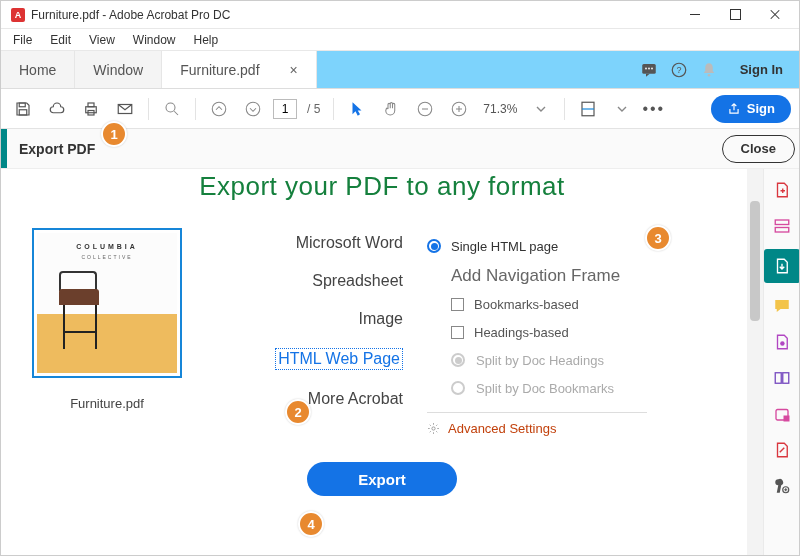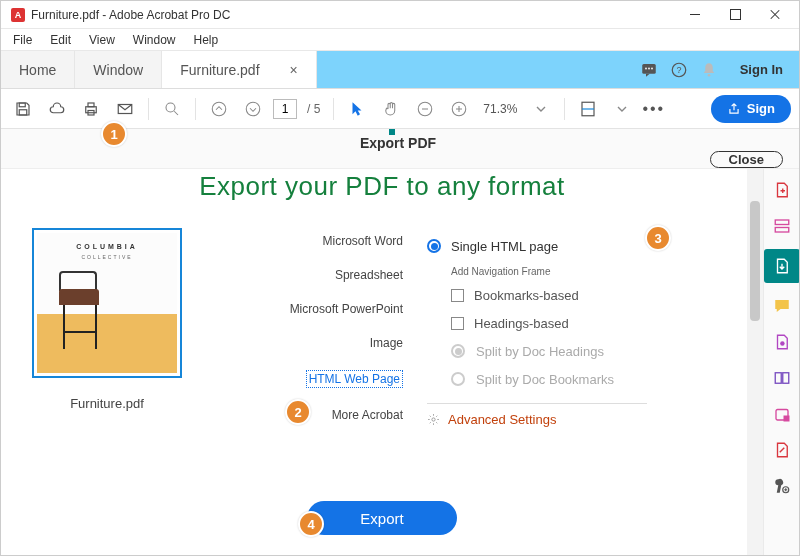--- a/index.html
+++ b/index.html
@@ -38,21 +38,21 @@
   .toolbar .tbtn { width: 28px; height: 28px; display: flex; align-items: center; justify-content: center; color: #555; }
   .toolbar .sep { width:1px; height:22px; background:#e3e3e3; margin:0 3px;}
   .toolbar .page-cur { width:24px; height:20px; border:1px solid #bbb; text-align:center; font-size:12px;}
   .toolbar .page-total { font-size:12px; color:#666; padding:0 4px;}
   .toolbar .zoomtxt { font-size:12px; color:#555; padding:0 4px;}
   .toolbar .dots { font-size:16px; letter-spacing:2px; color:#555;}
   .toolbar .spacer { flex:1;}
   .share-btn { background:#1473e6; color:#fff; border-radius:14px; height:28px; padding:0 16px; display:flex; align-items:center; gap:6px; font-weight:600; font-size:13px;}
 
   
-  .panelhdr { height: 40px; display: flex; align-items: center; background: #fafafa; border-bottom: 1px solid #eee; padding-right: 16px; flex-direction: column; }
+  .panelhdr { height: 40px; display: flex; align-items: center; background: #fafafa; border-bottom: 1px solid #eee; padding-right: 4px; }
   .panelhdr .marker { width: 6px; height: 100%; background: #008787; }
   .panelhdr .plabel { font-weight: 600; font-size: 14px; color: #333; padding-left: 12px; }
   .close-pill { margin-left: auto; border: 1.5px solid #333; border-radius: 15px; height: 28px; padding: 0 18px; display: flex; align-items: center; font-weight: 700; font-size: 13px;}
 
   
   .badge { position:absolute; width:26px; height:26px; background:#e8892f; border:2px solid #fff; border-radius:50%; color:#fff; font-weight:700; display:flex; align-items:center; justify-content:center; font-size:13px; z-index:20; box-shadow:0 0 2px rgba(0,0,0,0.2);}
 
   
   .content { position:absolute; top: 168px; bottom:0; left:0; right:36px; background:#fff;}
   .content .title { text-align:center; font-size:26px; font-weight:400; color:#15803d; margin:2px 0 26px; letter-spacing:0.5px;}
@@ -64,42 +64,42 @@
   .thumb-inner .logo { position:absolute; top:10px; left:0; right:0; text-align:center; font-size:7px; letter-spacing:3px; font-weight:700; color:#333;}
   .thumb-inner .logo2 { position:absolute; top:21px; left:0; right:0; text-align:center; font-size:5px; letter-spacing:2px; color:#666;}
   .thumb-inner .chair { position:absolute; left:16px; top:38px; width:56px; height:80px;}
   .chair .seat{position:absolute; top:18px; left:6px; width:40px; height:16px; background:#6b3f2c; border-radius:3px 3px 0 0;}
   .chair .back{position:absolute; top:0; left:6px; width:38px; height:20px; border:2px solid #333; border-bottom:none; border-radius:4px 4px 0 0;}
   .chair .leg{position:absolute; top:34px; width:2px; height:44px; background:#222;}
   .chair .l1{left:10px;} .chair .l2{left:42px;}
   .chair .foot{position:absolute; top:60px; left:10px; width:34px; height:2px; background:#222;}
   .thumb-label { margin-top:18px; font-size:13px; color:#444;}
 
-  .formats { width:190px; display:flex; flex-direction:column; align-items:flex-end; gap:20px; font-size:12px; color:#444; padding-top:6px;}
+  .formats { width:190px; display:flex; flex-direction:column; align-items:flex-end; gap:20px; font-size:16px; color:#444; padding-top:6px;}
   .formats .fmt { cursor:default;}
   .formats .fmt.sel { color:#1473e6; border:1px dotted #1473e6; padding:1px 2px;}
 
   .options { flex:1; font-size:13px; color:#333; padding-top:4px;}
   .opt-row { display:flex; align-items:center; gap:10px; height:28px; padding-left:8px;}
   .opt-sub { padding-left:32px; color:#555; }
   .opt-sub.dis { color:#aaa;gap:11px;}
   .radio { width:14px; height:14px; border:2px solid #888; border-radius:50%; display:inline-flex; align-items:center; justify-content:center;}
   .radio.on{ border-color:#1473e6;}
   .radio.on::after{content:""; width:7px; height:7px; background:#1473e6; border-radius:50%;}
   .radio.dis{ border-color:#ccc;}
   .radio.dis.on::after{background:#ccc;}
   .chk { width:13px; height:13px; border:1px solid #888; display:inline-block;}
-  .sub-title{ padding:6px 0 4px 32px; color:#666; font-size:10px;}
+  .sub-title{ padding:6px 0 4px 32px; color:#666; font-size:17px;}
   .hr { border:none; border-top:1px solid #ddd; margin:10px 0 8px 8px; width:220px;}
   .adv { display:flex; align-items:center; gap:8px; padding-left:8px; color:#c2410c;}
   .gear{width:13px;height:13px;display:inline-block;}
   .gear svg{display:block;}
 
   .export-row { text-align:center; margin-top:26px;}
-  .export-btn { display:inline-flex; align-items:center; justify-content:center; width:150px; height:34px; background:#1473e6; color:#fff; border-radius:17px; font-weight:400; font-size:15px;margin-top:48px;}
+  .export-btn { display:inline-flex; align-items:center; justify-content:center; width:150px; height:34px; background:#1473e6; color:#fff; border-radius:17px; font-weight:700; font-size:15px;}
 
   
   .vscroll { position:absolute; top:168px; right:36px; width:16px; bottom:0; background:#f3f3f3;}
   .vscroll .thumb-sb{ position:absolute; top:32px; left:3px; right:3px; height:120px; background:#c8c8c8; border-radius:4px;}
 
   
   .rail { position:absolute; top:168px; right:0; width:36px; bottom:0; background:#fafafa; border-left:1px solid #eaeaea; display:flex; flex-direction:column; align-items:center; gap:14px; padding-top:10px;}
   .rail .ritem { width:22px; height:22px; display:flex; align-items:center; justify-content:center; border-radius:3px;}
   .rail .ritem.active { background:#008787; width:36px; height:34px; margin:-2px 0;}
   .ico{width:18px;height:18px;}
@@ -293,21 +293,20 @@
                 <div class="foot"></div>
             </div>
           </div>
         </div>
         <div class="thumb-label">Furniture.pdf</div>
       </div>
 
       <div class="formats">
         <div class="fmt">Microsoft Word</div>
         <div class="fmt">Spreadsheet</div>
-        <div class="fmt">Microsoft PowerPoint</div>
         <div class="fmt">Image</div>
         <div class="fmt sel">HTML Web Page</div>
         <div class="fmt">More Acrobat</div>
       </div>
 
       <div class="options">
         <div class="opt-row">
           <span class="radio on"></span>
           <span>Single HTML page</span>
         </div>

